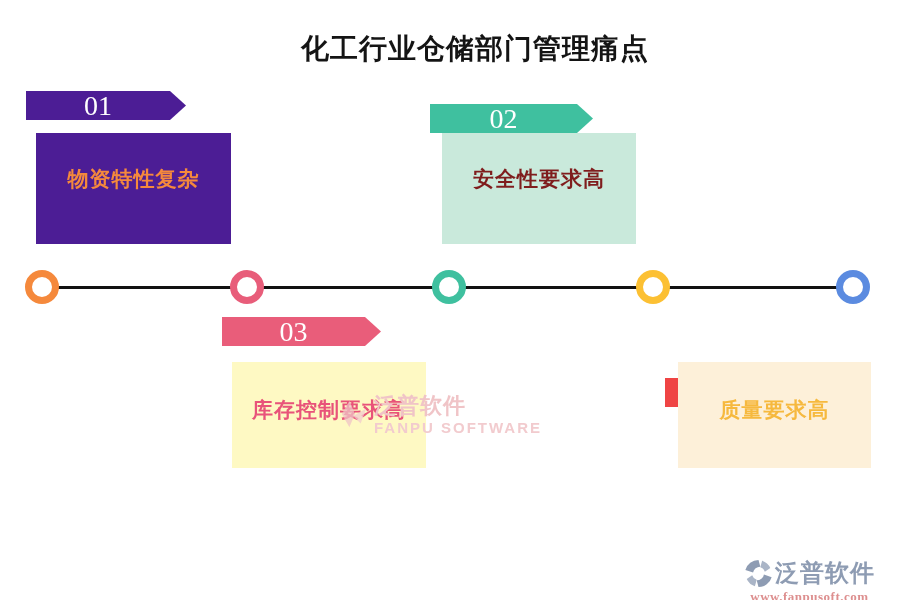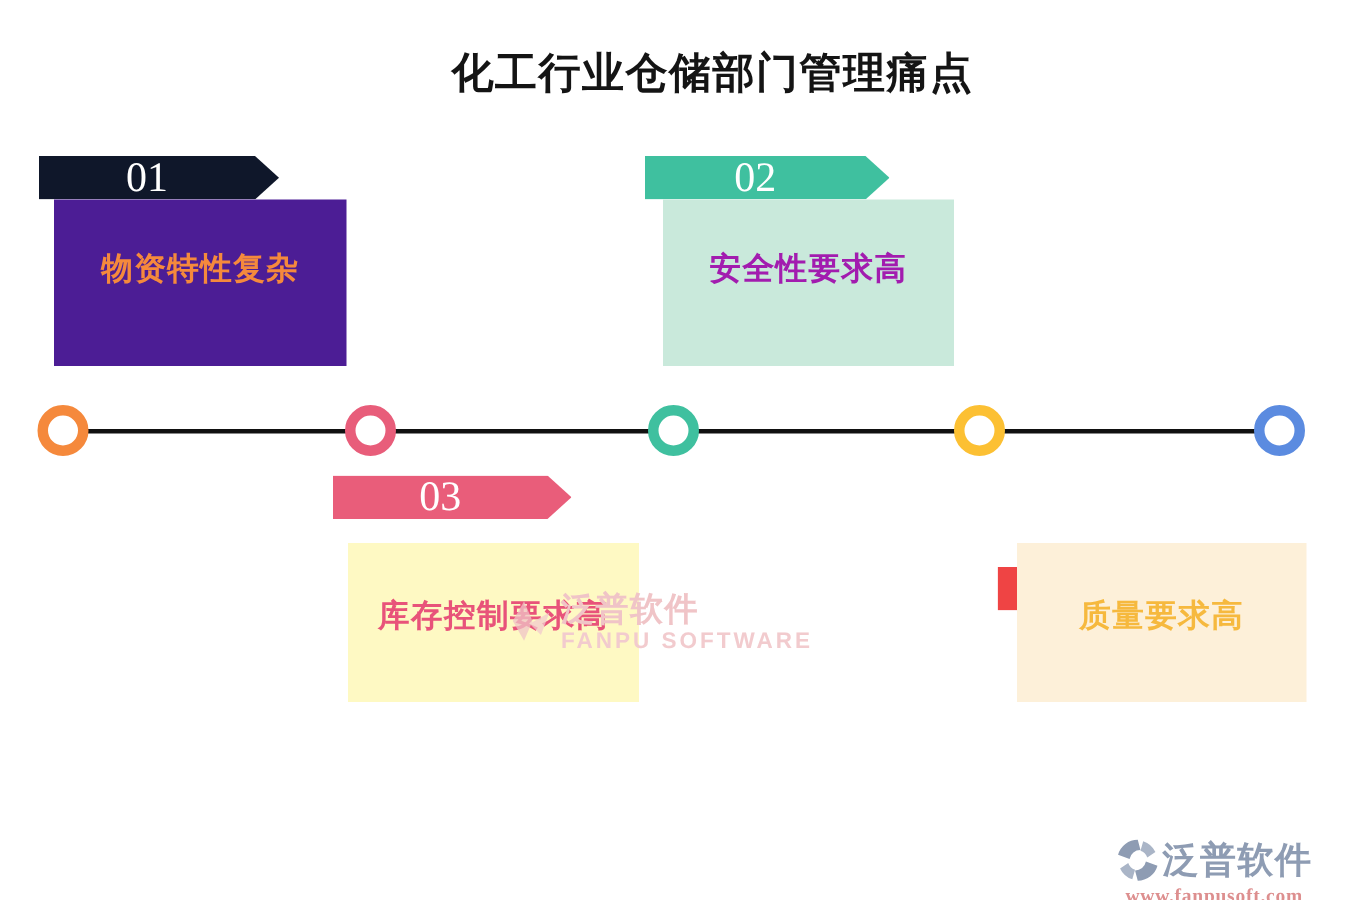--- a/index.html
+++ b/index.html
@@ -18,34 +18,34 @@
   .banner{
     position:absolute;height:29px;line-height:29px;
     clip-path:polygon(0 0,calc(100% - 16px) 0,100% 50%,calc(100% - 16px) 100%,0 100%);
     text-align:center;
   }
   .banner .num{
     display:block;padding-right:16px;
     font-family:"Liberation Serif","DejaVu Serif",serif;
     font-size:28px;color:#ffffff;line-height:29px;
   }
-  .banner-1{left:26px;top:104px;width:160px;background:#0f172a;}
+  .banner-1{left:26px;top:91px;width:160px;background:#4c1d95;}
   .banner-2{left:430px;top:104px;width:163px;background:#3fc09f;}
   .banner-3{left:222px;top:317px;width:159px;background:#e95d7a;}
   .banner-4{left:665px;top:334px;width:160px;background:#ef4444;margin-top:44px;}
   
   .box{position:absolute;}
   .box .box-label{
     position:absolute;left:0;width:100%;text-align:center;
     font-size:21px;font-weight:bold;letter-spacing:1px;
   }
   .box-1{left:36px;top:133px;width:195px;height:111px;background:#4c1d95;}
   .box-1 .box-label{top:32px;color:#f5893c;}
   .box-2{left:442px;top:133px;width:194px;height:111px;background:#c9e9db;}
-  .box-2 .box-label{top:32px;color:#a21caf;text-align:center;}
+  .box-2 .box-label{top:32px;color:#7f1d1d;text-align:center;}
   .box-3{left:232px;top:362px;width:194px;height:106px;background:#fef9c3;}
   .box-3 .box-label{top:34px;color:#e8537a;}
   .box-4{left:678px;top:362px;width:193px;height:106px;background:#fdf0d9;}
   .box-4 .box-label{top:34px;color:#f6b93e;font-family:Liberation Serif, serif;}
   
   .timeline-line{
     position:absolute;left:42px;top:286px;width:811px;height:2.5px;background:#111111;
   }
   .node{
     position:absolute;top:270px;width:34px;height:34px;border-radius:50%;

